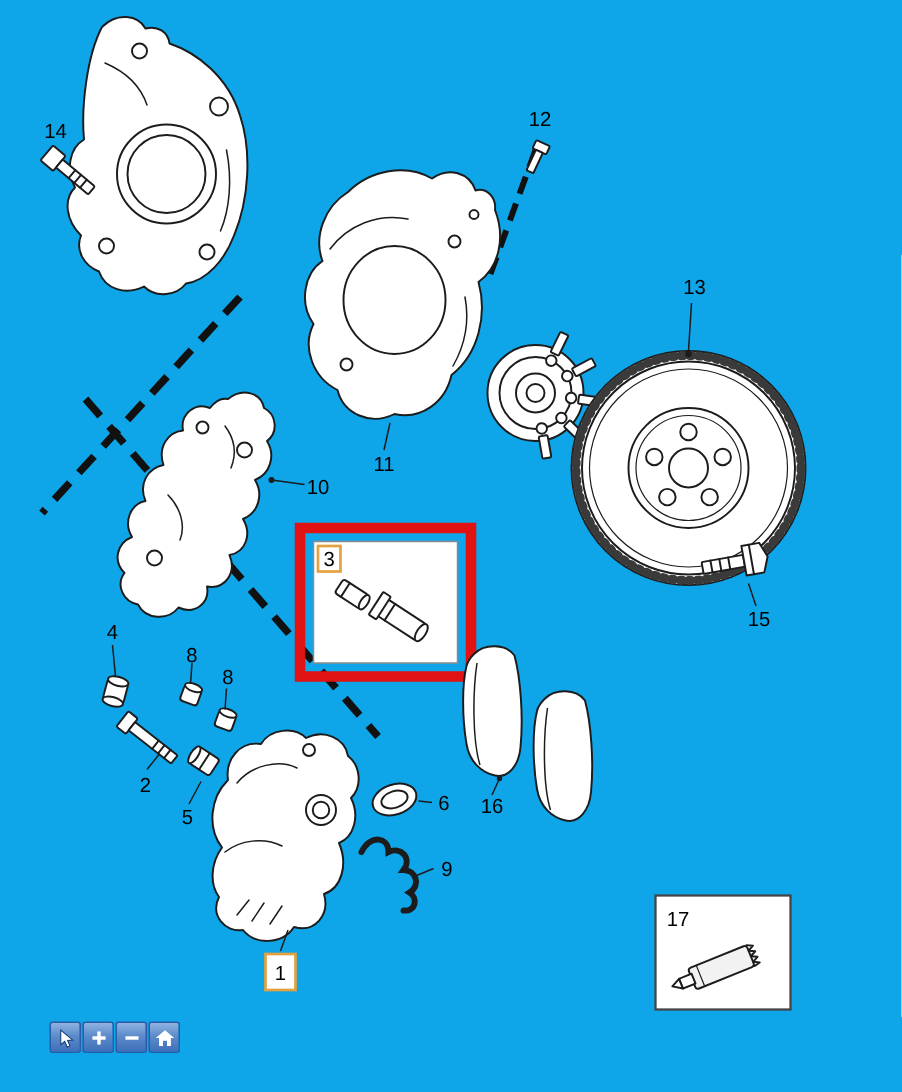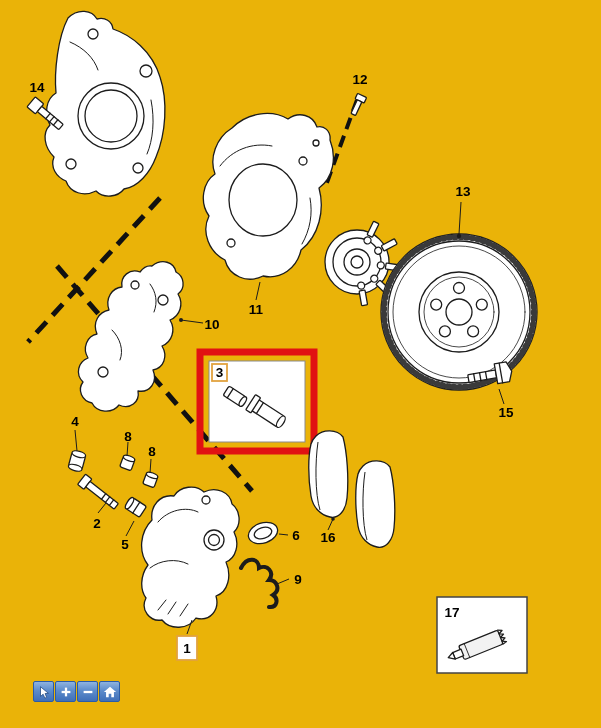--- a/index.html
+++ b/index.html
@@ -1,17 +1,17 @@
 <!DOCTYPE html>
 <html><head>
 <meta charset="utf-8">
 <style>
   html,body{margin:0;padding:0;background:#fff;}
-  .canvas{position:relative;width:601px;height:728px;background:#eab308;overflow:hidden;
-          font-family:"Liberation Sans",sans-serif;font-weight:bold;}
+  .canvas{position:relative;width:601px;height:728px;background:#0ea5e9;overflow:hidden;
+          font-family:"Liberation Sans",sans-serif;}
   .canvas > svg{position:absolute;left:0;top:0;}
   
   .part{fill:#ffffff;stroke:#1c1c1c;stroke-width:1.3;stroke-linejoin:round;stroke-linecap:round;}
   .detail{fill:none;stroke:#1c1c1c;stroke-width:1;}
   .thin{fill:none;stroke:#1c1c1c;stroke-width:.8;}
   .leader{stroke:#1c1c1c;stroke-width:1;}
   .dash{stroke:#111;stroke-width:5;stroke-dasharray:15 9;}
   .dash-sm{stroke:#111;stroke-width:4;stroke-dasharray:12 7;}
   .hatch{fill:none;stroke:#3a3a3a;stroke-width:6;stroke-dasharray:1.6 4.2;}
   .callout{font-family:"Liberation Sans",sans-serif;font-size:13.5px;fill:#000;text-anchor:middle;}

